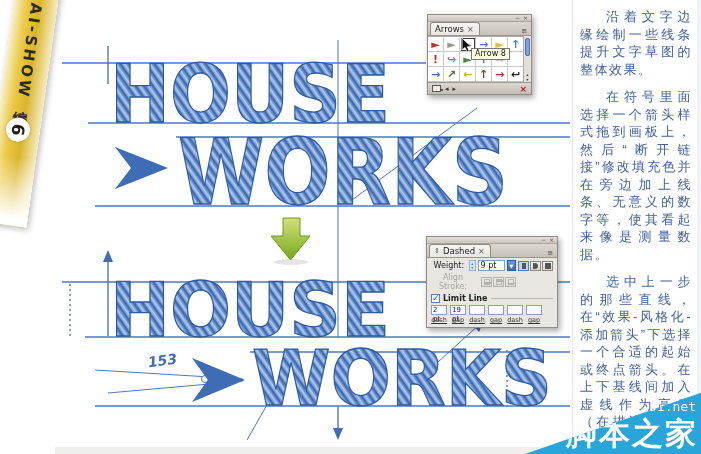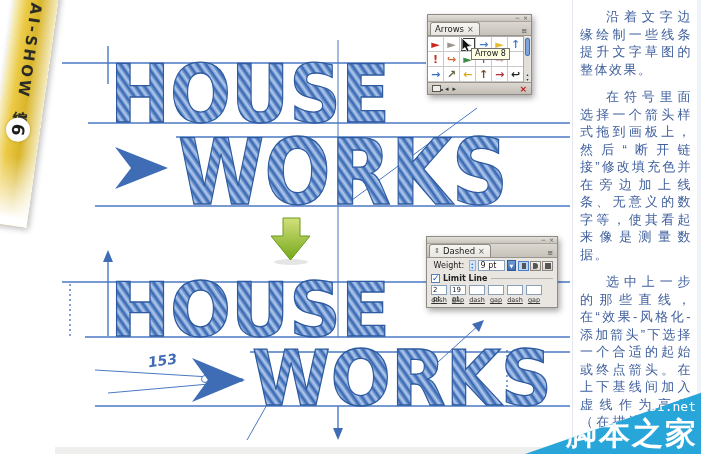--- a/index.html
+++ b/index.html
@@ -311,20 +311,34 @@
         <div class="icon-btn">
             <div class="cap-shape round"></div>
           </div>
         <div class="icon-btn">
             <div class="cap-shape proj"></div>
           </div>
       </div>
     </div>
 
 
+    <div class="srow">
+      <label class="disabled-label">Align Stroke:</label>
+      <div class="btn-group" style="margin-left:4px;opacity:.55;">
+        <div class="icon-btn">
+            <div class="align-shape align-center"></div>
+          </div>
+        <div class="icon-btn">
+            <div class="align-shape align-in"></div>
+          </div>
+        <div class="icon-btn">
+            <div class="align-shape align-out"></div>
+          </div>
+      </div>
+    </div>
 
     <div class="dashed-row">
       <div class="checkbox">✓</div>
       <span class="dashed-label">Limit Line</span>
       <div class="sep"></div>
     </div>
     <div class="dash-fields">
         <div class="dash-box">2 pt</div>
         <div class="dash-box">19 pt</div>
         <div class="dash-box"></div>

